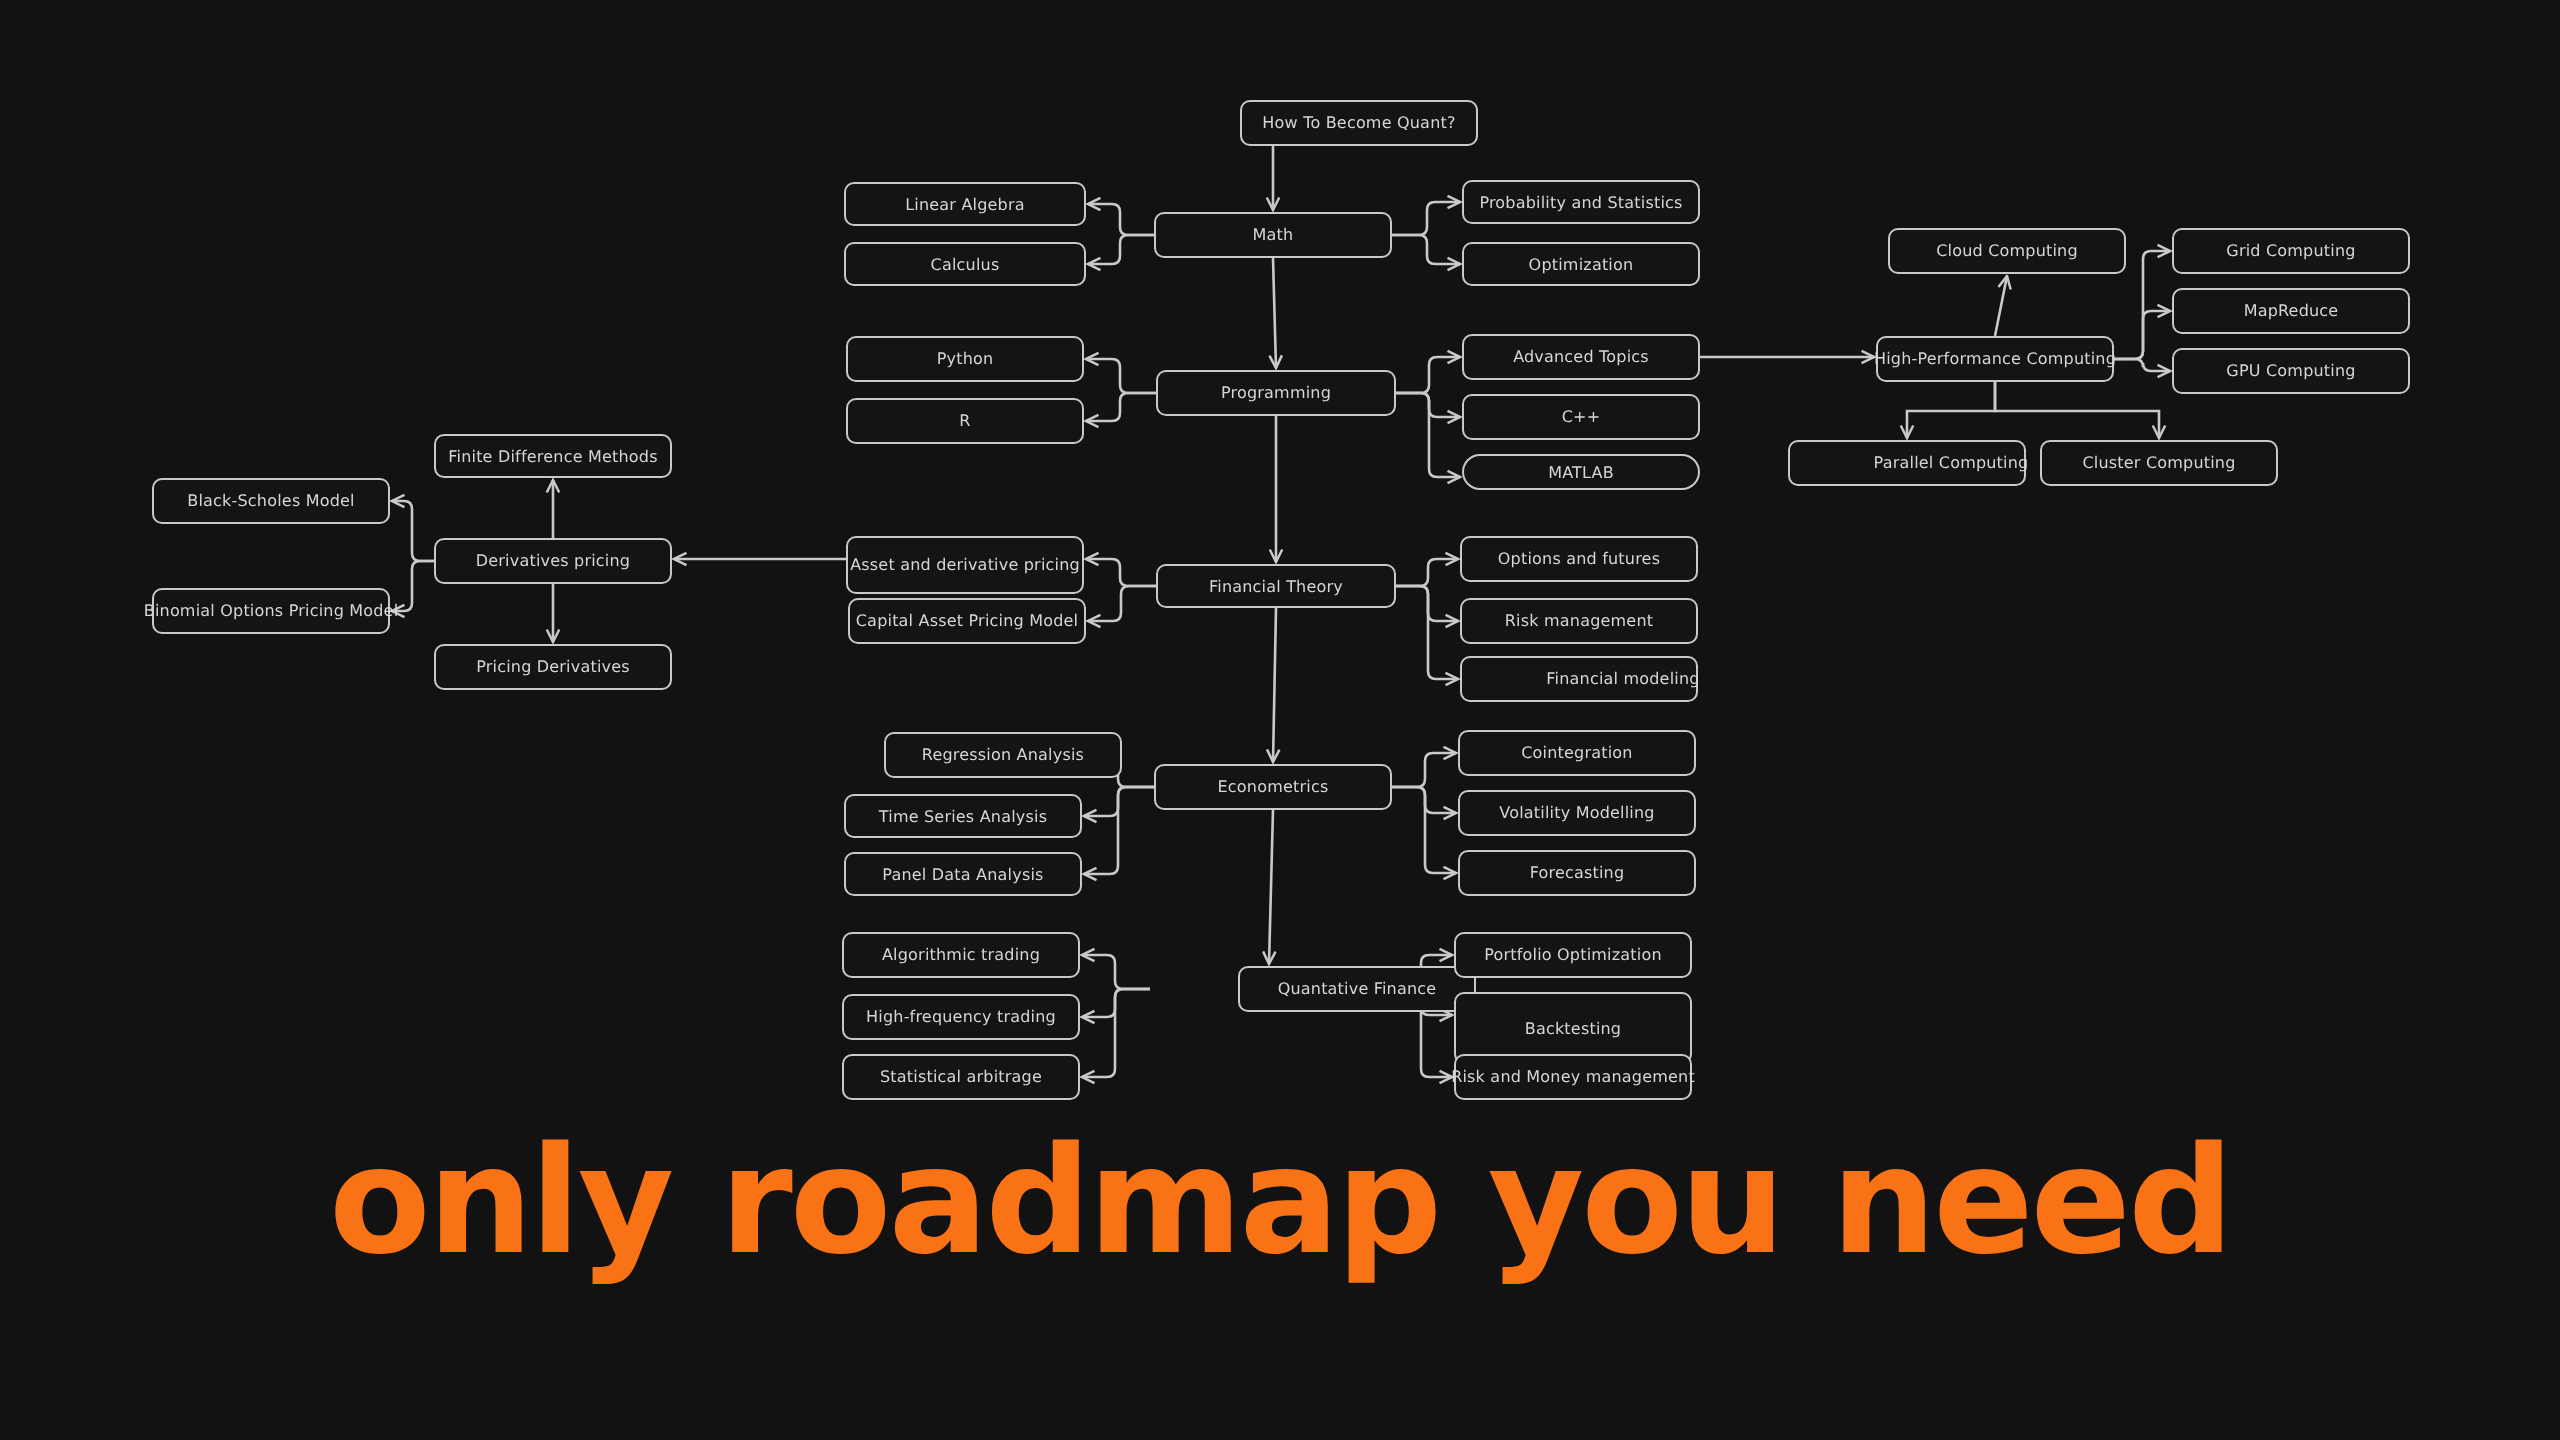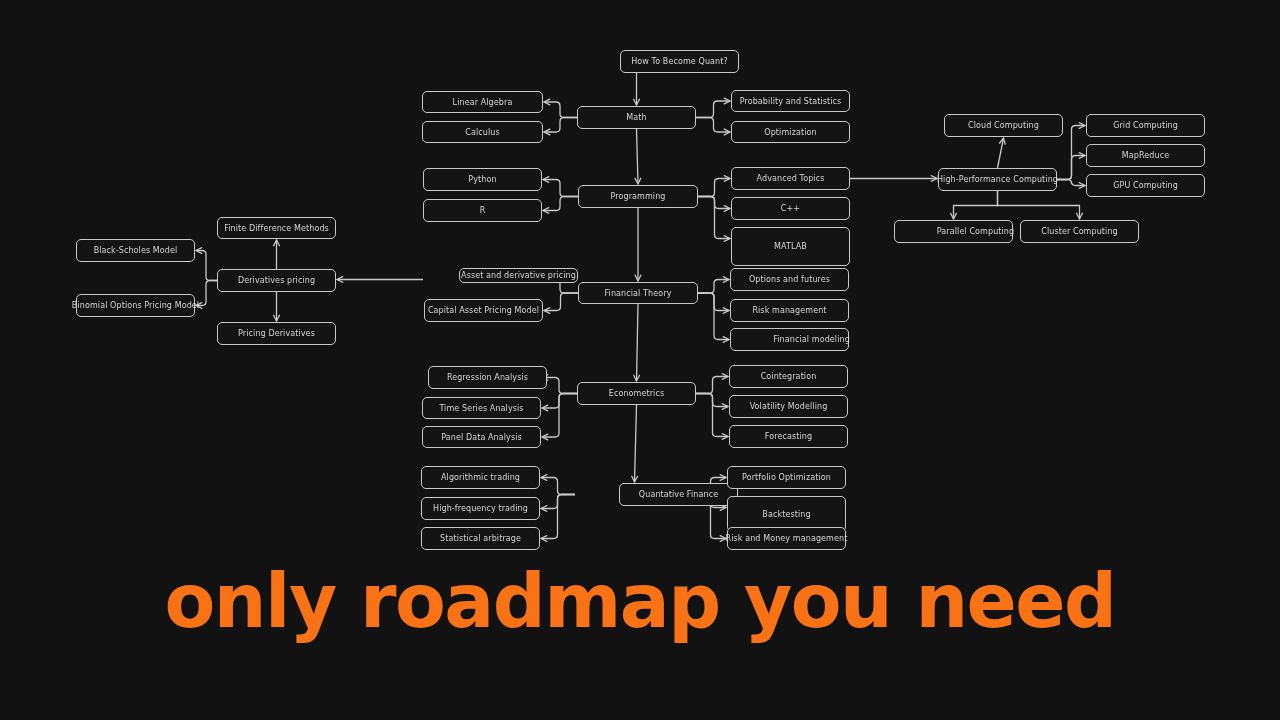--- a/index.html
+++ b/index.html
@@ -120,21 +120,21 @@
       </div>
       <div class="node" style="left: 423px; top: 199px; width: 119px; height: 23px;">
         <span>R</span>
       </div>
       <div class="node" style="left: 731px; top: 167px; width: 119px; height: 23px;">
         <span>Advanced Topics</span>
       </div>
       <div class="node" style="left: 731px; top: 197px; width: 119px; height: 23px;">
         <span>C++</span>
       </div>
-      <div class="node" style="left: 731px; top: 227px; width: 119px; height: 39px;">
+      <div class="node" style="left: 731px; top: 227px; width: 119px; height: 18px; border-radius: 10px;">
         <span>MATLAB</span>
       </div>
       <div class="node" style="left: 938px; top: 168px; width: 119px; height: 23px;">
         <span>High-Performance Computing</span>
       </div>
       <div class="node" style="left: 944px; top: 114px; width: 119px; height: 23px;">
         <span>Cloud Computing</span>
       </div>
       <div class="node" style="left: 1086px; top: 114px; width: 119px; height: 23px;">
         <span>Grid Computing</span>
@@ -147,21 +147,21 @@
       </div>
       <div class="node" style="left: 894px; top: 220px; width: 119px; height: 23px; padding-left: 44px;">
         <span>Parallel Computing</span>
       </div>
       <div class="node" style="left: 1020px; top: 220px; width: 119px; height: 23px;">
         <span>Cluster Computing</span>
       </div>
       <div class="node" style="left: 578px; top: 282px; width: 120px; height: 22px;">
         <span>Financial Theory</span>
       </div>
-      <div class="node" style="left: 423px; top: 268px; width: 119px; height: 15px; margin-left: 36px;">
+      <div class="node" style="left: 423px; top: 268px; width: 119px; height: 29px;">
         <span>Asset and derivative pricing</span>
       </div>
       <div class="node" style="left: 424px; top: 299px; width: 119px; height: 23px;">
         <span>Capital Asset Pricing Model</span>
       </div>
       <div class="node" style="left: 730px; top: 268px; width: 119px; height: 23px;">
         <span>Options and futures</span>
       </div>
       <div class="node" style="left: 730px; top: 299px; width: 119px; height: 23px;">
         <span>Risk management</span>
@@ -180,21 +180,21 @@
       </div>
       <div class="node" style="left: 76px; top: 294px; width: 119px; height: 23px;">
         <span>Binomial Options Pricing Model</span>
       </div>
       <div class="node" style="left: 217px; top: 322px; width: 119px; height: 23px;">
         <span>Pricing Derivatives</span>
       </div>
       <div class="node" style="left: 577px; top: 382px; width: 119px; height: 23px;">
         <span>Econometrics</span>
       </div>
-      <div class="node" style="left: 428px; top: 366px; width: 119px; height: 23px;">
+      <div class="node" style="left: 442px; top: 366px; width: 119px; height: 23px;">
         <span>Regression Analysis</span>
       </div>
       <div class="node" style="left: 422px; top: 397px; width: 119px; height: 22px;">
         <span>Time Series Analysis</span>
       </div>
       <div class="node" style="left: 422px; top: 426px; width: 119px; height: 22px;">
         <span>Panel Data Analysis</span>
       </div>
       <div class="node" style="left: 729px; top: 365px; width: 119px; height: 23px;">
         <span>Cointegration</span>

